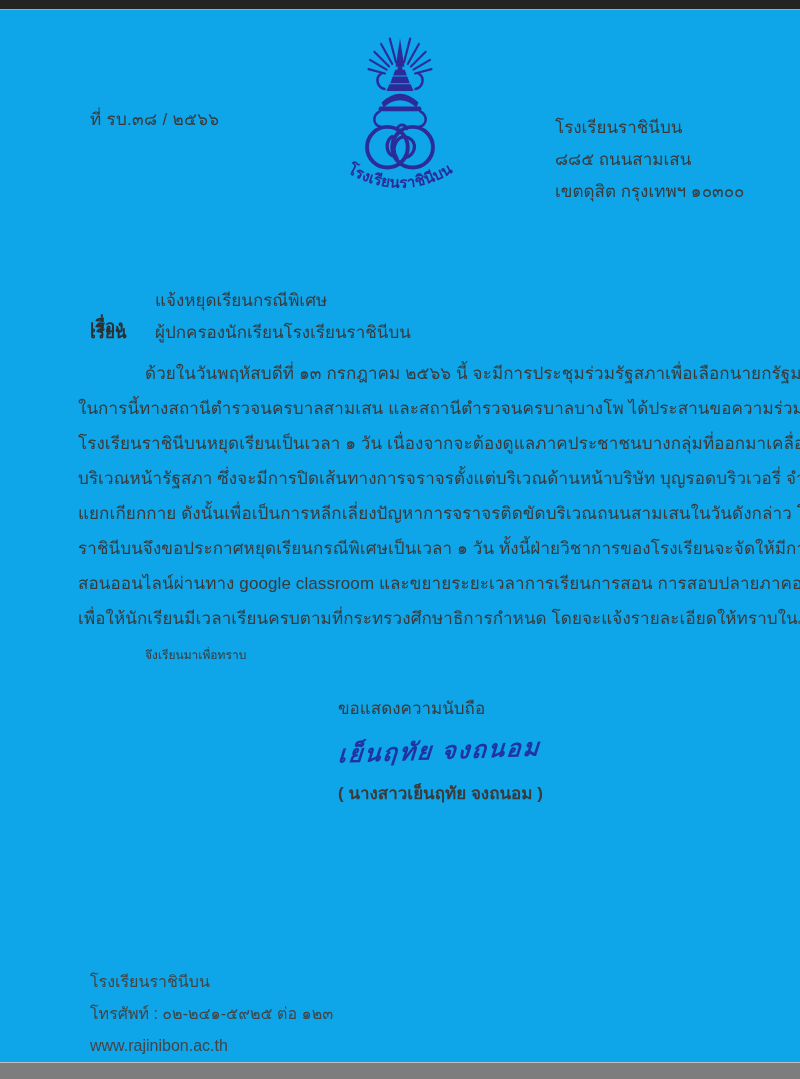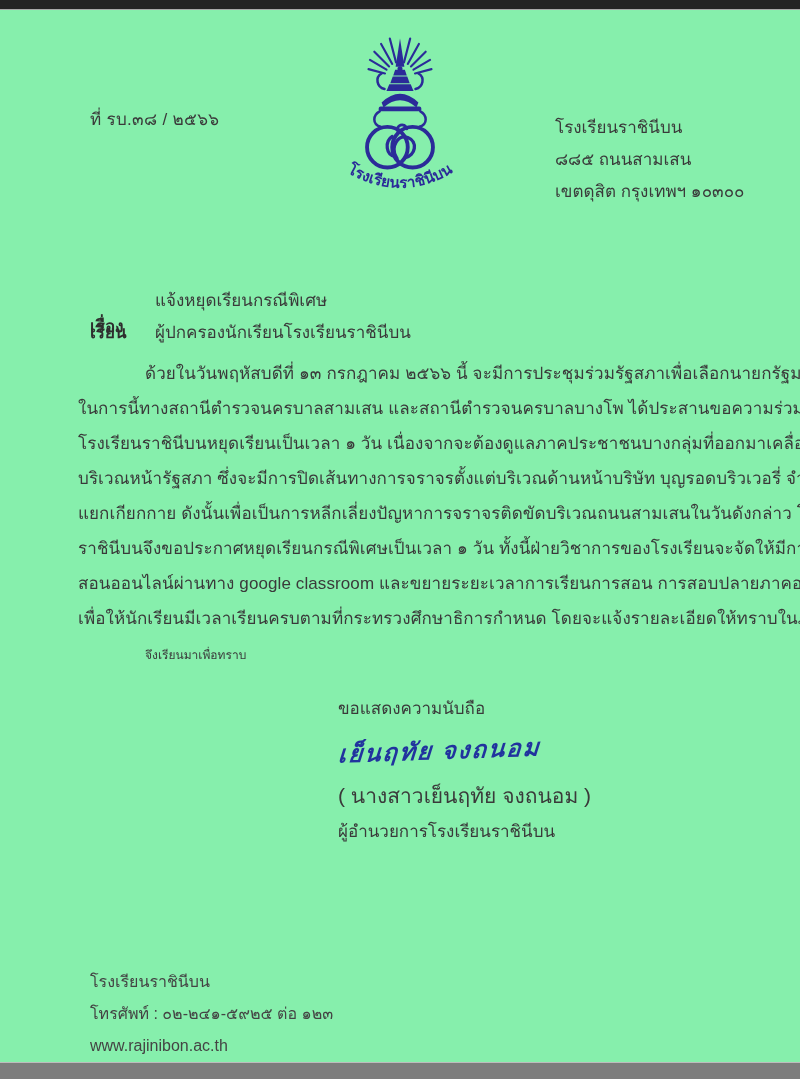--- a/index.html
+++ b/index.html
@@ -5,21 +5,21 @@
   * { margin: 0; padding: 0; box-sizing: border-box; }
   html, body { background: #ffffff; }
   body {
     font-family: "Liberation Sans", "DejaVu Sans", sans-serif;
     color: #3a3a3a;
   }
   .screen {
     position: relative;
     width: 800px;
     height: 1079px;
-    background: #86efac;
+    background: #0ea5e9;
     overflow: hidden;
     margin: 0 auto;
   }
   .top-bar {
     position: absolute;
     left: 0; top: 0;
     width: 800px; height: 10px;
     background: #232323;
     border-bottom: 1px solid #a8a8a8;
   }
@@ -83,21 +83,21 @@
     margin-top: 10px;
     font-size: 24px;
     font-style: italic;
     font-weight: 600;
     color: #21339e;
     letter-spacing: 2px;
     transform: rotate(-2deg) skewX(-6deg);
     display: inline-block;
     white-space: nowrap;
   }
-  .signer-name { margin-top: 9px; font-size: 21px; white-space: nowrap; }
+  .signer-name { margin-top: 9px; font-size: 17px; white-space: nowrap; font-weight: bold; }
   .signer-title { margin-top: 5px; font-size: 17px; white-space: nowrap; }
   .footer-block {
     left: 90px; top: 966px;
     font-size: 16px;
     line-height: 32px;
     color: #444444;
   }
   .footer-block .line { white-space: nowrap; }
   .logo-svg { width: 126px; height: 190px; display: block; }
 </style>
@@ -175,21 +175,20 @@
       <div class="body-line">สอนออนไลน์ผ่านทาง google classroom และขยายระยะเวลาการเรียนการสอน การสอบปลายภาคออกไป</div>
       <div class="body-line">เพื่อให้นักเรียนมีเวลาเรียนครบตามที่กระทรวงศึกษาธิการกำหนด  โดยจะแจ้งรายละเอียดให้ทราบในภายหลัง</div>
     </div>
 
   <div class="abs closing-line">จึงเรียนมาเพื่อทราบ</div>
 
   <div class="abs signature-block">
     <div class="sign-off">ขอแสดงความนับถือ</div>
     <div><span class="signature-script">เย็นฤทัย  จงถนอม</span></div>
     <div class="signer-name">( นางสาวเย็นฤทัย  จงถนอม )</div>
-    <div class="signer-title">ผู้อำนวยการโรงเรียนราชินีบน</div>
   </div>
 
   <div class="abs footer-block">
     <div class="line">โรงเรียนราชินีบน</div>
     <div class="line">โทรศัพท์  :  ๐๒-๒๔๑-๕๙๒๕  ต่อ ๑๒๓</div>
     <div class="line">www.rajinibon.ac.th</div>
   </div>
 
   <div class="bottom-bar"></div>
 

